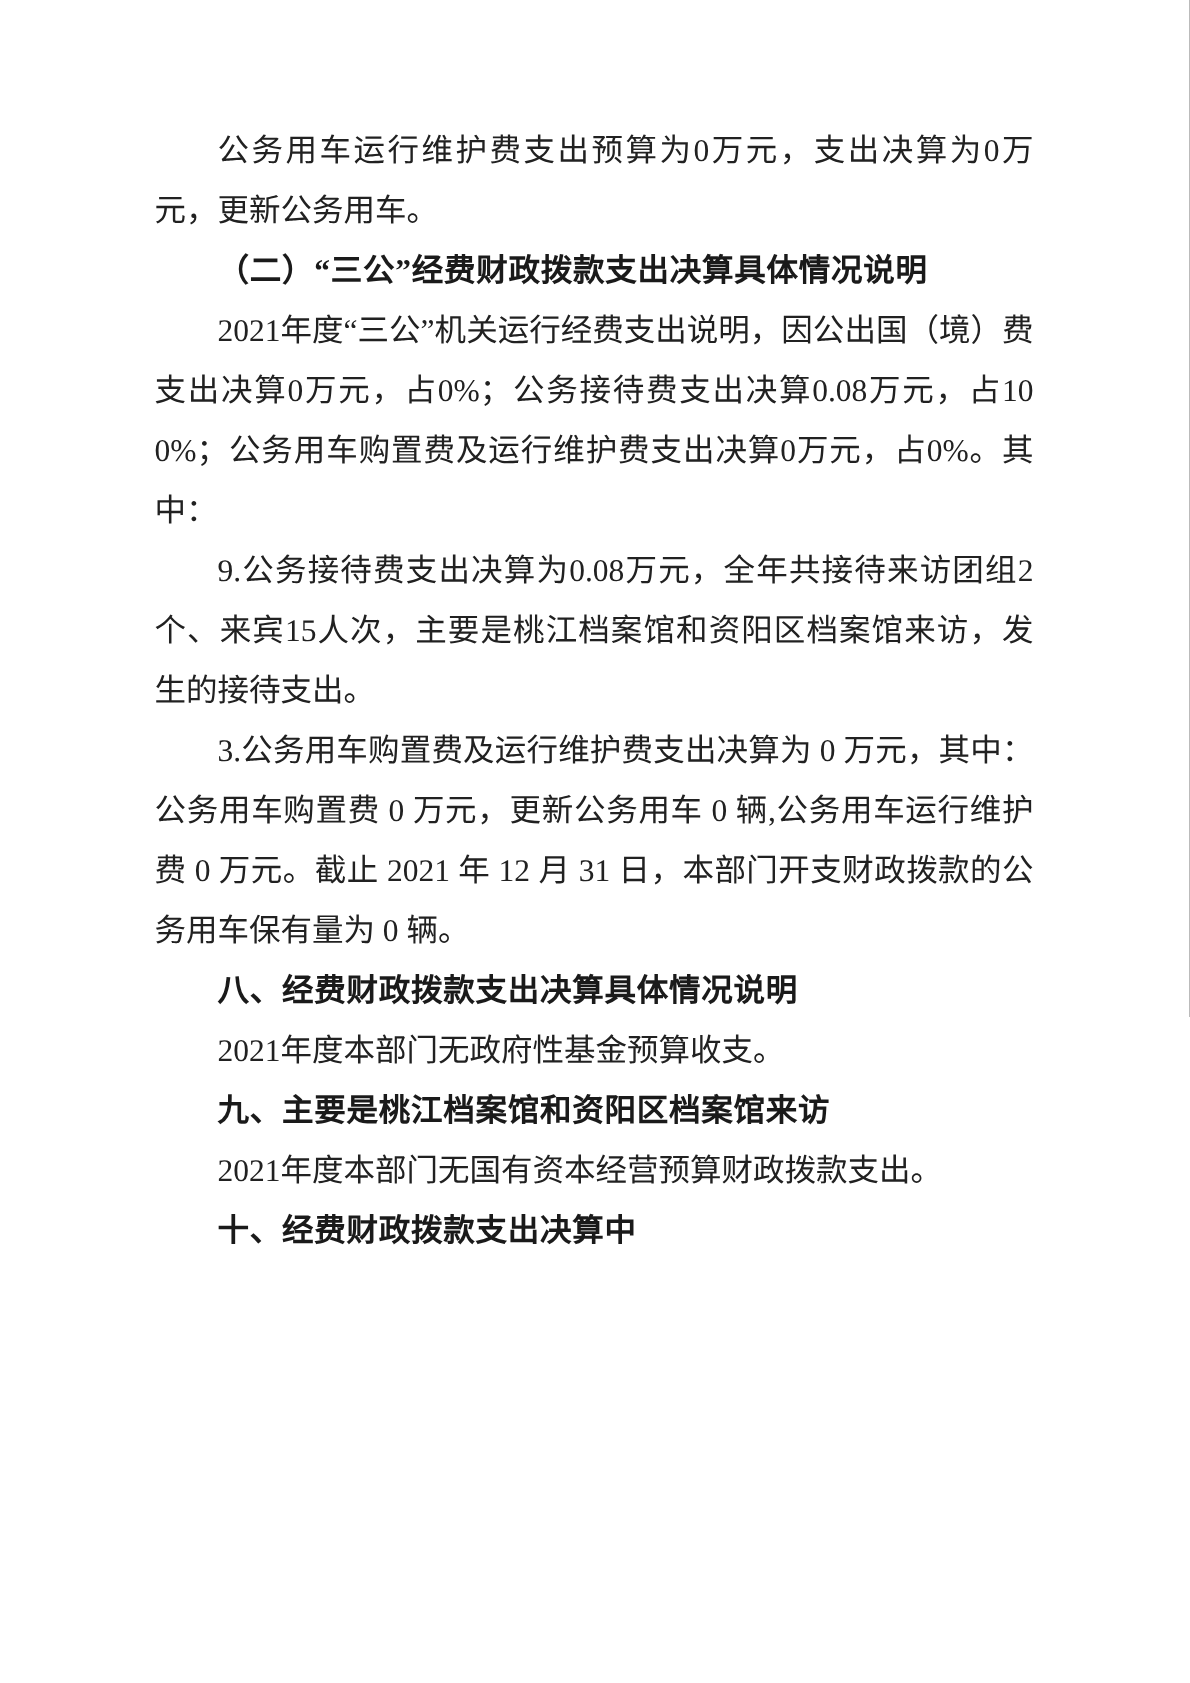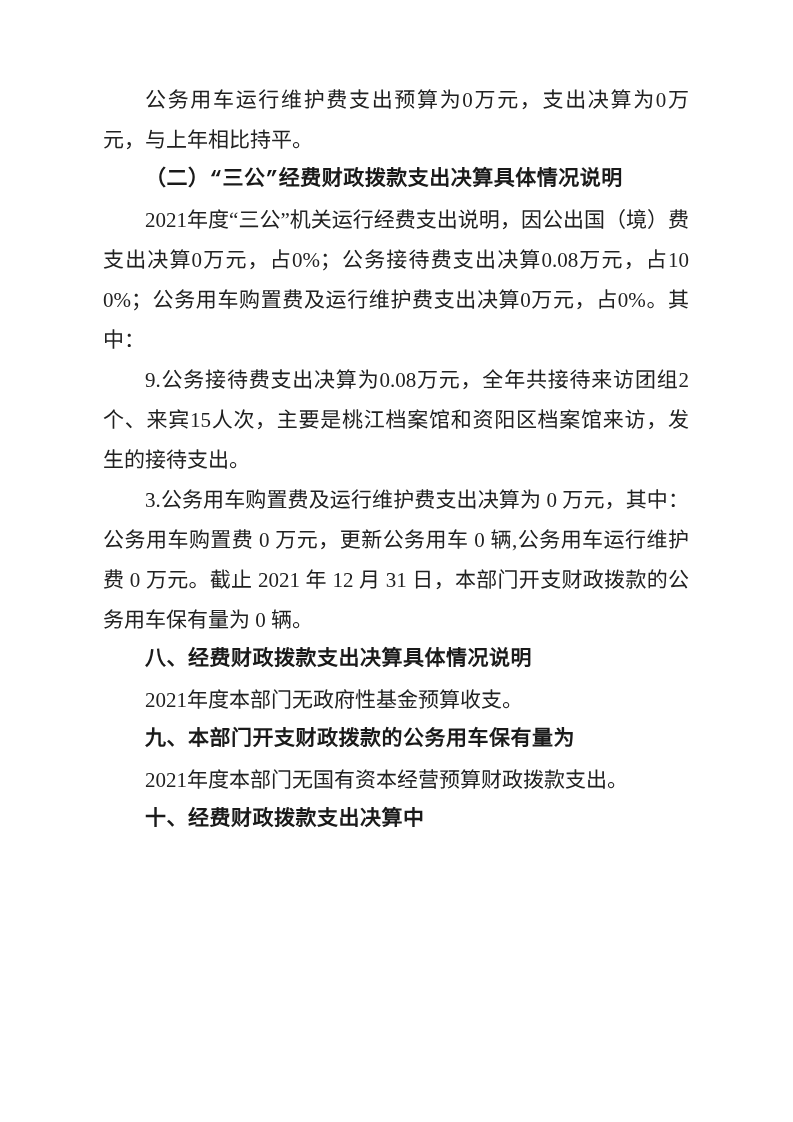--- a/index.html
+++ b/index.html
@@ -26,51 +26,51 @@
     font-size: 21px;
     line-height: 40px;
     color: #212121;
     text-align: justify;
     text-justify: inter-ideograph;
     text-indent: 2em;
     word-break: break-all;
   }
   .heading {
     margin: 0;
-    font-family: Liberation Mono, monospace;
+    font-family: Liberation Serif, serif;
     font-size: 21px;
     font-weight: 700;
     line-height: 40px;
     color: #1a1a1a;
     text-indent: 2em;
     letter-spacing: 0.5px;
   }
 </style>
 </head>
 <body>
 
 <div class="page">
   <div class="doc-body">
 
-    <p class="para">公务用车运行维护费支出预算为0万元，支出决算为0万元，与上年相比持平。</p>
+    <p class="para">公务用车运行维护费支出预算为0万元，支出决算为0万元，更新公务用车。</p>
 
     <p class="heading">（二）“三公”经费财政拨款支出决算具体情况说明</p>
 
     <p class="para">2021年度“三公”机关运行经费支出说明，因公出国（境）费支出决算0万元，占0%；公务接待费支出决算0.08万元，占100%；公务用车购置费及运行维护费支出决算0万元，占0%。其中：</p>
 
 
     <p class="para">9.公务接待费支出决算为0.08万元，全年共接待来访团组2个、来宾15人次，主要是桃江档案馆和资阳区档案馆来访，发生的接待支出。</p>
 
     <p class="para">3.公务用车购置费及运行维护费支出决算为 0 万元，其中：公务用车购置费 0 万元，更新公务用车 0 辆,公务用车运行维护费 0 万元。截止 2021 年 12 月 31 日，本部门开支财政拨款的公务用车保有量为 0 辆。</p>
 
     <p class="heading">八、经费财政拨款支出决算具体情况说明</p>
 
     <p class="para">2021年度本部门无政府性基金预算收支。</p>
 
-    <p class="heading">九、本部门开支财政拨款的公务用车保有量为</p>
+    <p class="heading">九、主要是桃江档案馆和资阳区档案馆来访</p>
 
     <p class="para">2021年度本部门无国有资本经营预算财政拨款支出。</p>
 
     <p class="heading">十、经费财政拨款支出决算中</p>
 
 
   </div>
 </div>
 
 </body></html>

